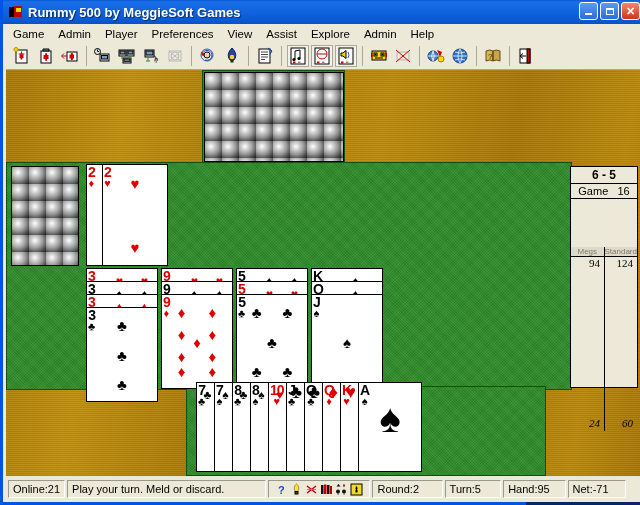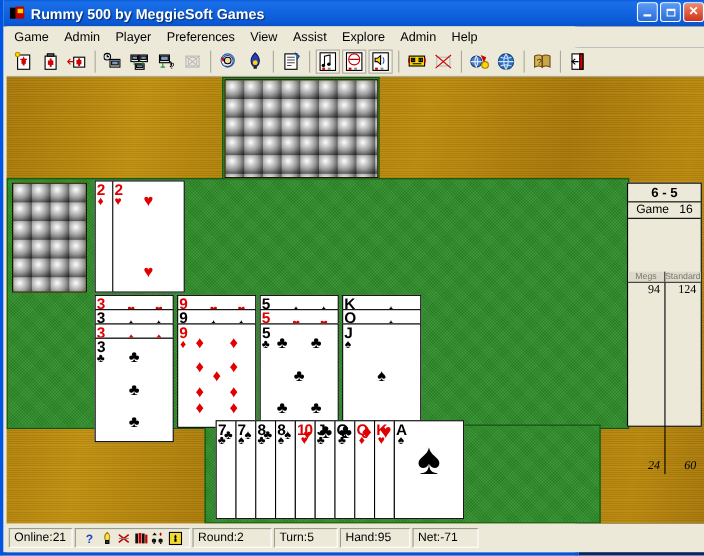--- a/index.html
+++ b/index.html
@@ -647,20 +647,21 @@
         </div>
         <div class="sp-foot">
           <div>24</div>
           <div>60</div>
         </div>
       </div>
     </div>
 
     <div class="statusbar">
       <div class="sb-cell sb-stock">Online:21</div>
+      <div class="sb-cell sb-msg">Play your turn.  Meld or discard.</div>
       <div class="sb-cell sb-icons" id="sb-icons">
           <span class="sbi"><svg width="13" height="13" viewBox="0 0 13 13">
               <text x="3" y="11" font-size="11" font-weight="bold" fill="#2244cc">?</text>
             </svg></span>
           <span class="sbi"><svg width="13" height="13" viewBox="0 0 13 13">
               <path d="M6.5 1 C9 3 9.5 6 7.5 8.5 L5.5 8.5 C3.5 6 4 3 6.5 1 z" fill="#ffe14d" stroke="#a08000" stroke-width="1"></path>
               <rect x="5" y="8.5" width="3" height="2.5" fill="#404040" stroke="#000" stroke-width="1"></rect>
             </svg></span>
           <span class="sbi"><svg width="13" height="13" viewBox="0 0 13 13">
               <path d="M2 3 L11 10 M11 3 L2 10" fill="none" stroke="#c00000" stroke-width="1.4"></path>

